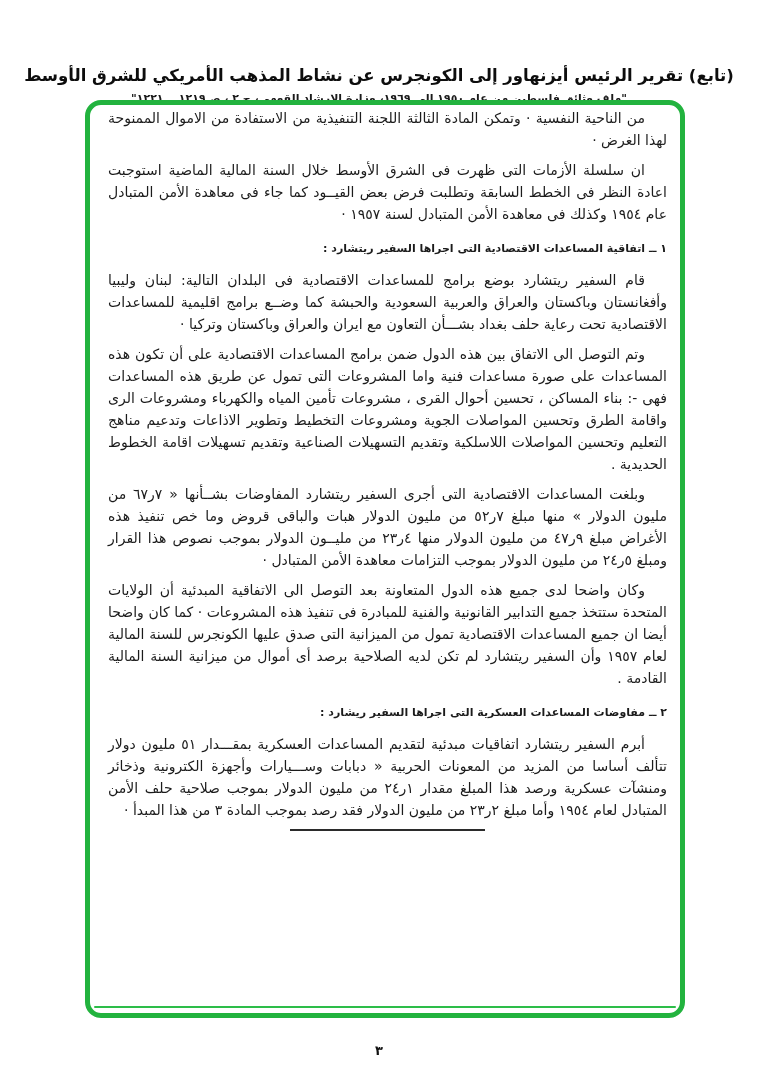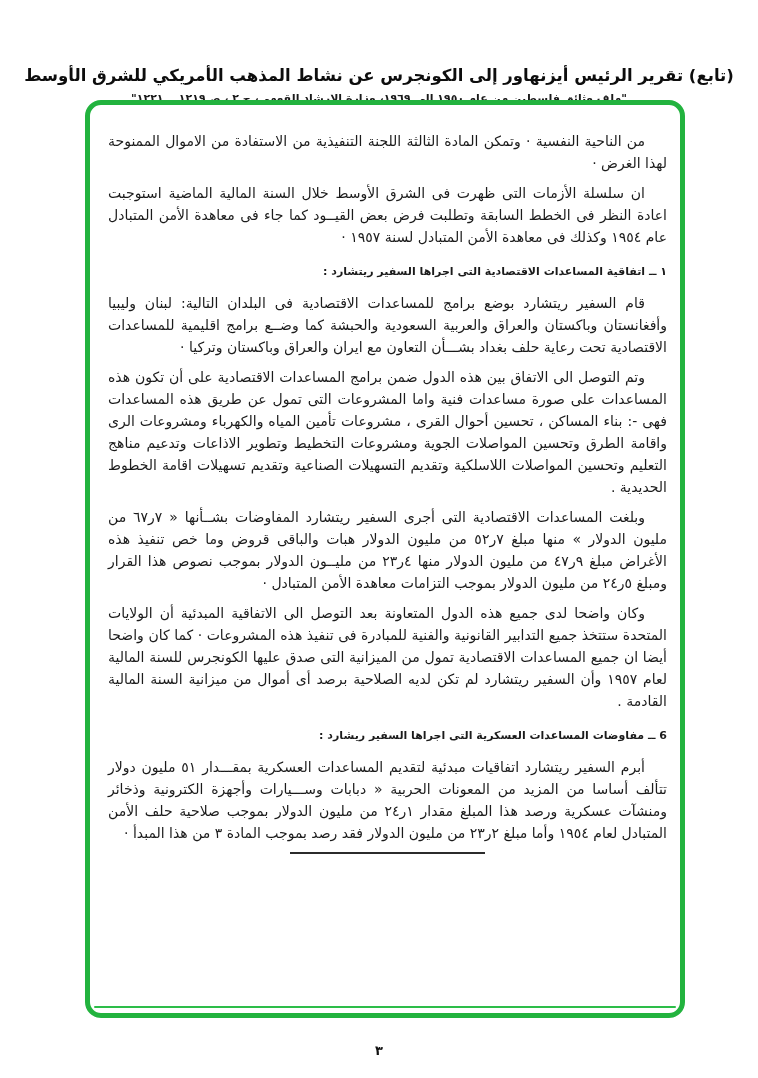--- a/index.html
+++ b/index.html
@@ -58,21 +58,21 @@
     background: #2dbd49;
     border-radius: 2px;
   }
   .content {
     position: absolute;
     box-sizing: border-box;
     top: 0;
     left: 0;
     right: 0;
     bottom: 0;
-    padding: 25px 13px 18px 18px;
+    padding: 2px 13px 18px 18px;
     direction: rtl;
     text-align: justify;
     font-size: 14px;
     line-height: 22px;
     overflow: hidden;
   }
   .para {
     margin: 0 0 8px 0;
     text-indent: 22px;
   }
@@ -109,19 +109,19 @@
 
 <div class="frame">
   <div class="content">
     <p class="para">من الناحية النفسية · وتمكن المادة الثالثة اللجنة التنفيذية من الاستفادة من الاموال الممنوحة لهذا الغرض ·</p>
     <p class="para">ان سلسلة الأزمات التى ظهرت فى الشرق الأوسط خلال السنة المالية الماضية استوجبت اعادة النظر فى الخطط السابقة وتطلبت فرض بعض القيــود كما جاء فى معاهدة الأمن المتبادل عام ١٩٥٤ وكذلك فى معاهدة الأمن المتبادل لسنة ١٩٥٧ ·</p>
     <h3 class="heading">١ ــ اتفاقية المساعدات الاقتصادية التى اجراها السفير ريتشارد :</h3>
     <p class="para">قام السفير ريتشارد بوضع برامج للمساعدات الاقتصادية فى البلدان التالية: لبنان وليبيا وأفغانستان وباكستان والعراق والعربية السعودية والحبشة كما وضــع برامج اقليمية للمساعدات الاقتصادية تحت رعاية حلف بغداد بشـــأن التعاون مع ايران والعراق وباكستان وتركيا ·</p>
     <p class="para">وتم التوصل الى الاتفاق بين هذه الدول ضمن برامج المساعدات الاقتصادية على أن تكون هذه المساعدات على صورة مساعدات فنية واما المشروعات التى تمول عن طريق هذه المساعدات فهى -: بناء المساكن ، تحسين أحوال القرى ، مشروعات تأمين المياه والكهرباء ومشروعات الرى واقامة الطرق وتحسين المواصلات الجوية ومشروعات التخطيط وتطوير الاذاعات وتدعيم مناهج التعليم وتحسين المواصلات اللاسلكية وتقديم التسهيلات الصناعية وتقديم تسهيلات اقامة الخطوط الحديدية .</p>
     <p class="para">وبلغت المساعدات الاقتصادية التى أجرى السفير ريتشارد المفاوضات بشــأنها « ٧ر٦٧ من مليون الدولار » منها مبلغ ٧ر٥٢ من مليون الدولار هبات والباقى قروض وما خص تنفيذ هذه الأغراض مبلغ ٩ر٤٧ من مليون الدولار منها ٤ر٢٣ من مليــون الدولار بموجب نصوص هذا القرار ومبلغ ٥ر٢٤ من مليون الدولار بموجب التزامات معاهدة الأمن المتبادل ·</p>
     <p class="para">وكان واضحا لدى جميع هذه الدول المتعاونة بعد التوصل الى الاتفاقية المبدئية أن الولايات المتحدة ستتخذ جميع التدابير القانونية والفنية للمبادرة فى تنفيذ هذه المشروعات · كما كان واضحا أيضا ان جميع المساعدات الاقتصادية تمول من الميزانية التى صدق عليها الكونجرس للسنة المالية لعام ١٩٥٧ وأن السفير ريتشارد لم تكن لديه الصلاحية برصد أى أموال من ميزانية السنة المالية القادمة .</p>
-    <h3 class="heading">6 ــ مفاوضات المساعدات العسكرية التى اجراها السفير ريشارد :</h3>
+    <h3 class="heading">٢ ــ مفاوضات المساعدات العسكرية التى اجراها السفير ريشارد :</h3>
     <p class="para">أبرم السفير ريتشارد اتفاقيات مبدئية لتقديم المساعدات العسكرية بمقـــدار ٥١ مليون دولار تتألف أساسا من المزيد من المعونات الحربية « دبابات وســـيارات وأجهزة الكترونية وذخائر ومنشآت عسكرية ورصد هذا المبلغ مقدار ١ر٢٤ من مليون الدولار بموجب صلاحية حلف الأمن المتبادل لعام ١٩٥٤ وأما مبلغ ٢ر٢٣ من مليون الدولار فقد رصد بموجب المادة ٣ من هذا المبدأ ·</p>
     <div class="divider"></div>
   </div>
 </div>
 
 <div class="page-number">٣</div>
 
 </body></html>

